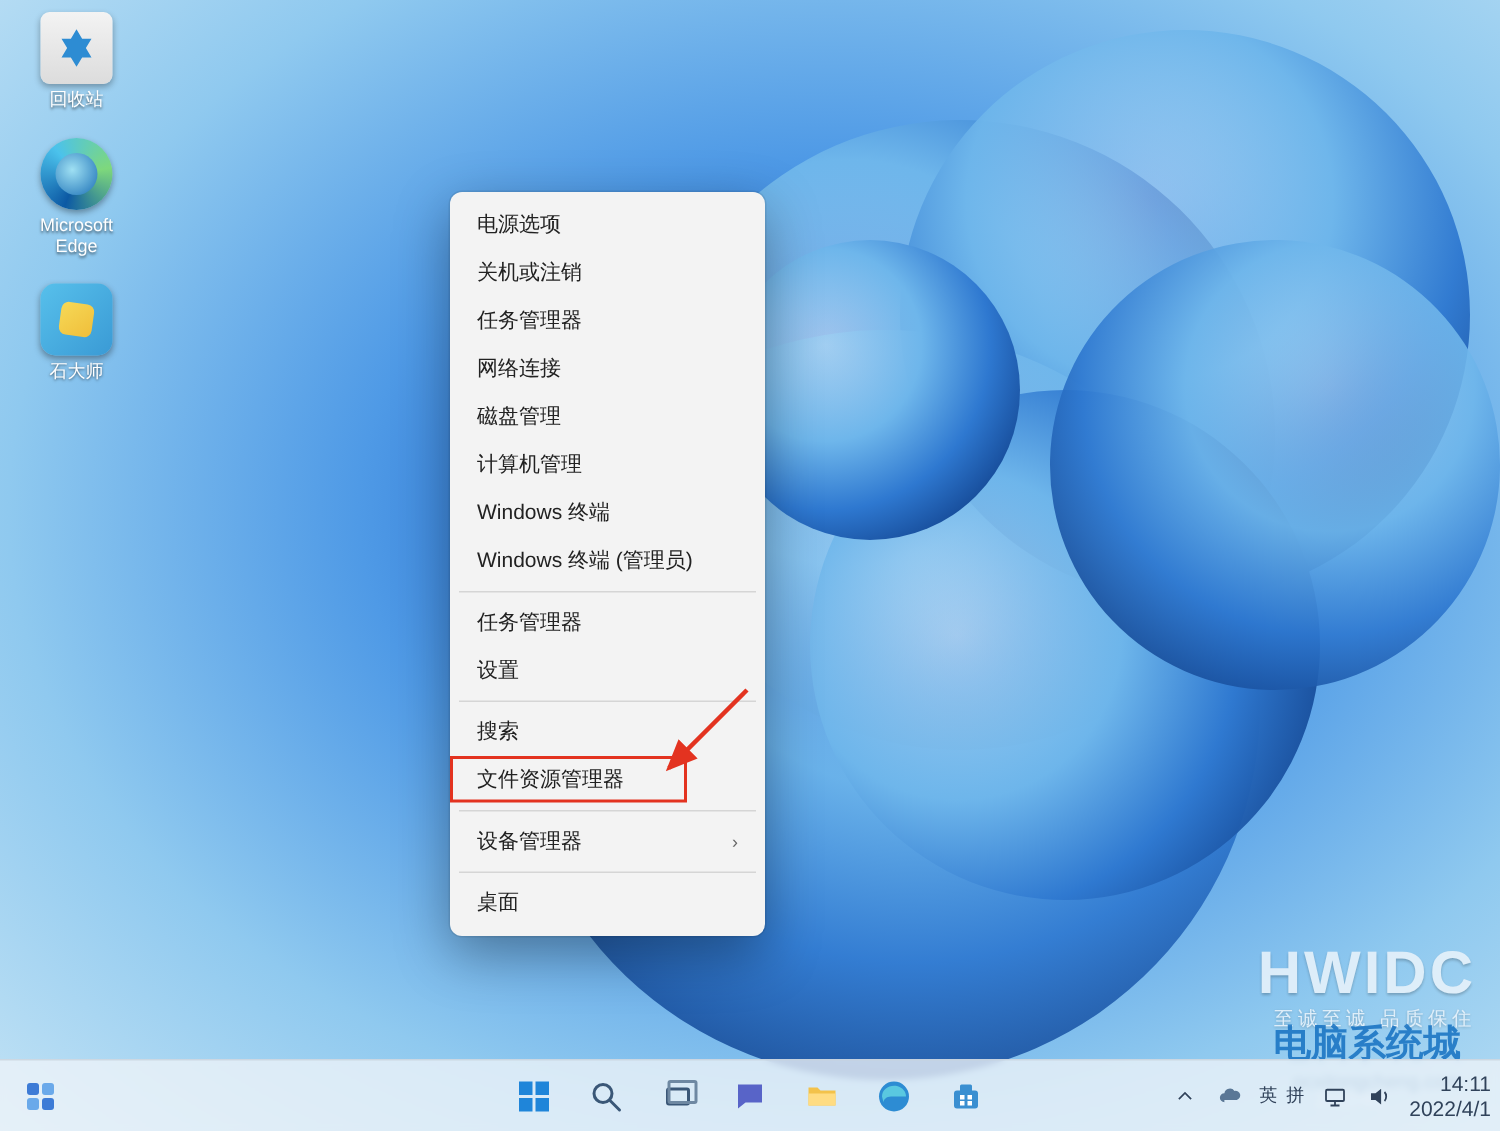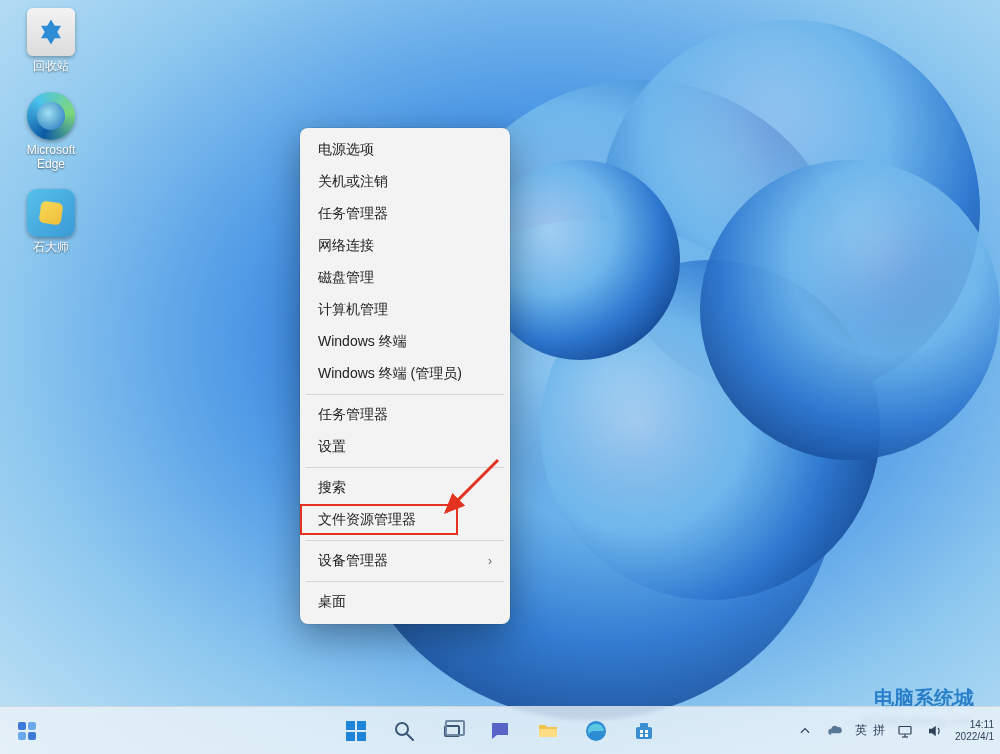--- a/index.html
+++ b/index.html
@@ -115,21 +115,21 @@
     opacity: .88;
     text-shadow: 0 1px 2px rgba(0,0,0,.25);
   }
   .wm-main .big { font-size: 40px; font-weight: 700; letter-spacing: 2px; }
   .wm-main .tag { font-size: 13px; letter-spacing: 3px; margin-top:-2px;}
   .wm-brand {
     position: absolute;
     right: 26px;
     bottom: 42px;
     color: #1571c2;
-    font-size: 20px;
+    font-size: 25px;
     font-weight: 700;
     opacity: .85;
   }
   .wm-url {
     position: absolute;
     right: 26px;
     bottom: 26px;
     color: #2a6ea8;
     font-size: 13px;
     opacity: .85;
@@ -170,21 +170,21 @@
   }
   .tb-btn {
     width: 42px; height: 40px;
     display:flex; align-items:center; justify-content:center;
     border-radius: 4px;
     cursor: pointer;
   }
   .tb-btn svg { width:24px; height:24px; }
   .tray-icon { width:20px; height:20px; display:flex; align-items:center; justify-content:center; cursor:pointer; color:#2e4660;}
   .ime { font-size:12px; color:#30425a; display:flex; gap:6px; align-items:center; cursor:pointer;}
-  .clock { font-size:10px; line-height:1.15; text-align:right; color:#30425a; cursor:pointer;}
+  .clock { font-size:14px; line-height:1.15; text-align:right; color:#30425a; cursor:pointer;}
   .widgets-btn {
     width:42px; height:40px; display:flex; align-items:center; justify-content:center; cursor:pointer; border-radius:4px;
   }
   .taskview-rect { width:16px; height:12px; border:2px solid #3a5777; border-radius:2px; position:relative;}
   .taskview-rect::after { content:""; position:absolute; right:-7px; top:-7px; width:16px; height:12px; border:2px solid #6e88a2; border-radius:2px;}
 </style>
 </head>
 <body>
 
 <div class="desktop">
@@ -270,20 +270,24 @@
 
   <svg class="arrow" width="70" height="70">
     <defs>
       <marker id="ah" markerWidth="8" markerHeight="8" refX="6" refY="3" orient="auto">
         <path d="M0,0 L7,3 L0,6 Z" fill="#e33320"></path>
       </marker>
     </defs>
     <line x1="62" y1="6" x2="10" y2="58" stroke="#e33320" stroke-width="3" marker-end="url(#ah)"></line>
   </svg>
 
+  <div class="wm-main">
+    <div class="big">HWIDC</div>
+    <div class="tag">至诚至诚 品质保住</div>
+  </div>
   <div class="wm-brand">电脑系统城</div>
   <div class="wm-url">pcxitongcheng.com</div>
   <div class="wm-date">2022/4/1</div>
 
   <div class="taskbar">
     <div class="tb-left">
       <div class="widgets-btn">
         <svg viewBox="0 0 24 24" width="24" height="24">
           <rect x="3" y="3" width="8" height="8" rx="2" fill="#3d7bd6"></rect>
           <rect x="13" y="3" width="8" height="8" rx="2" fill="#6aa9ea"></rect>

